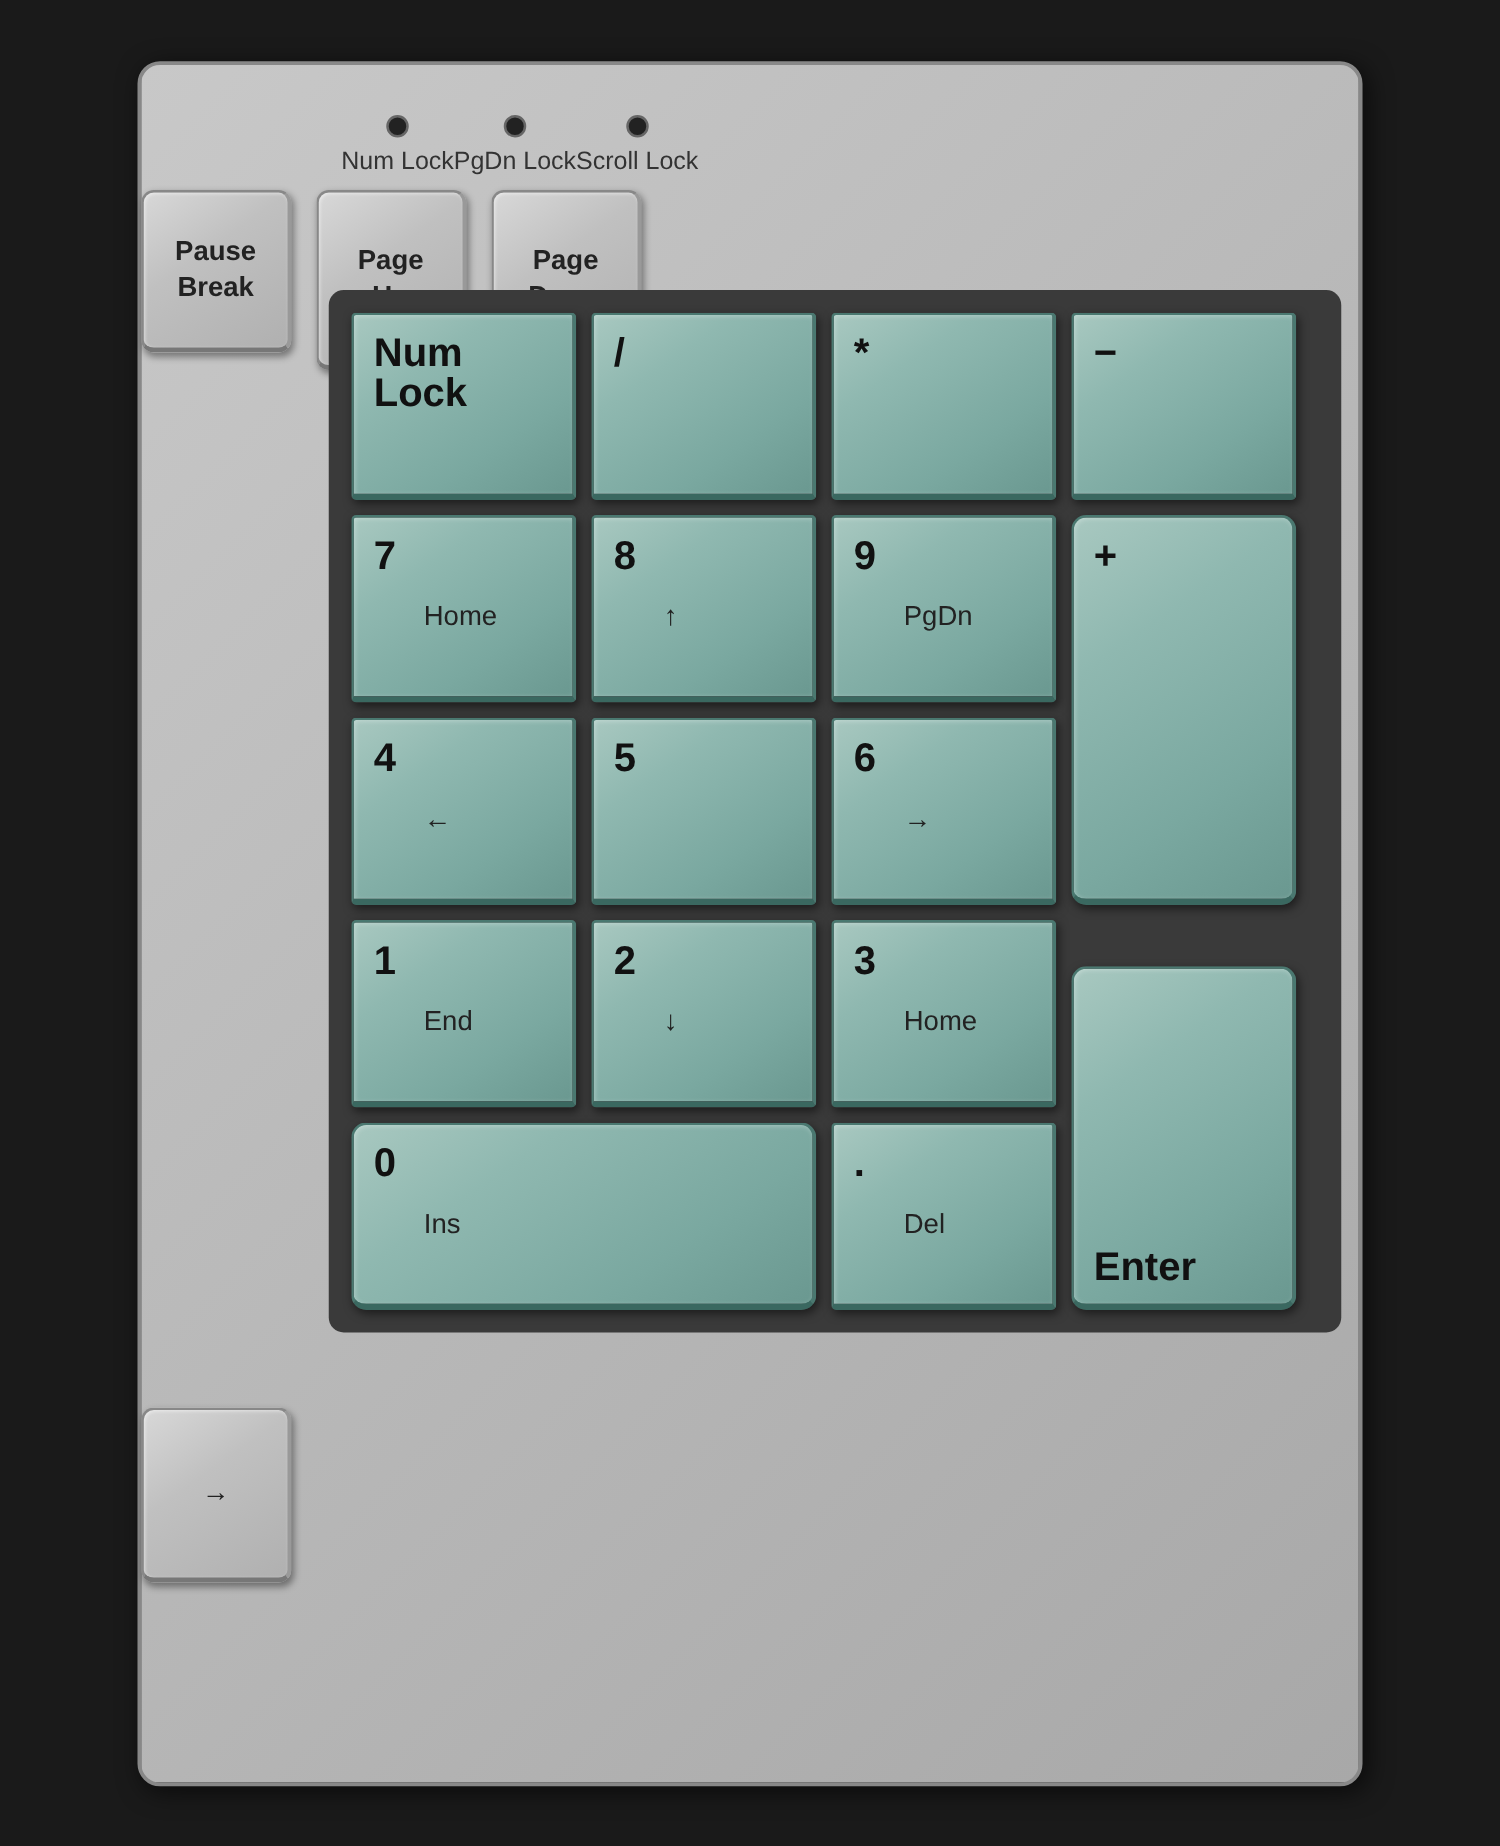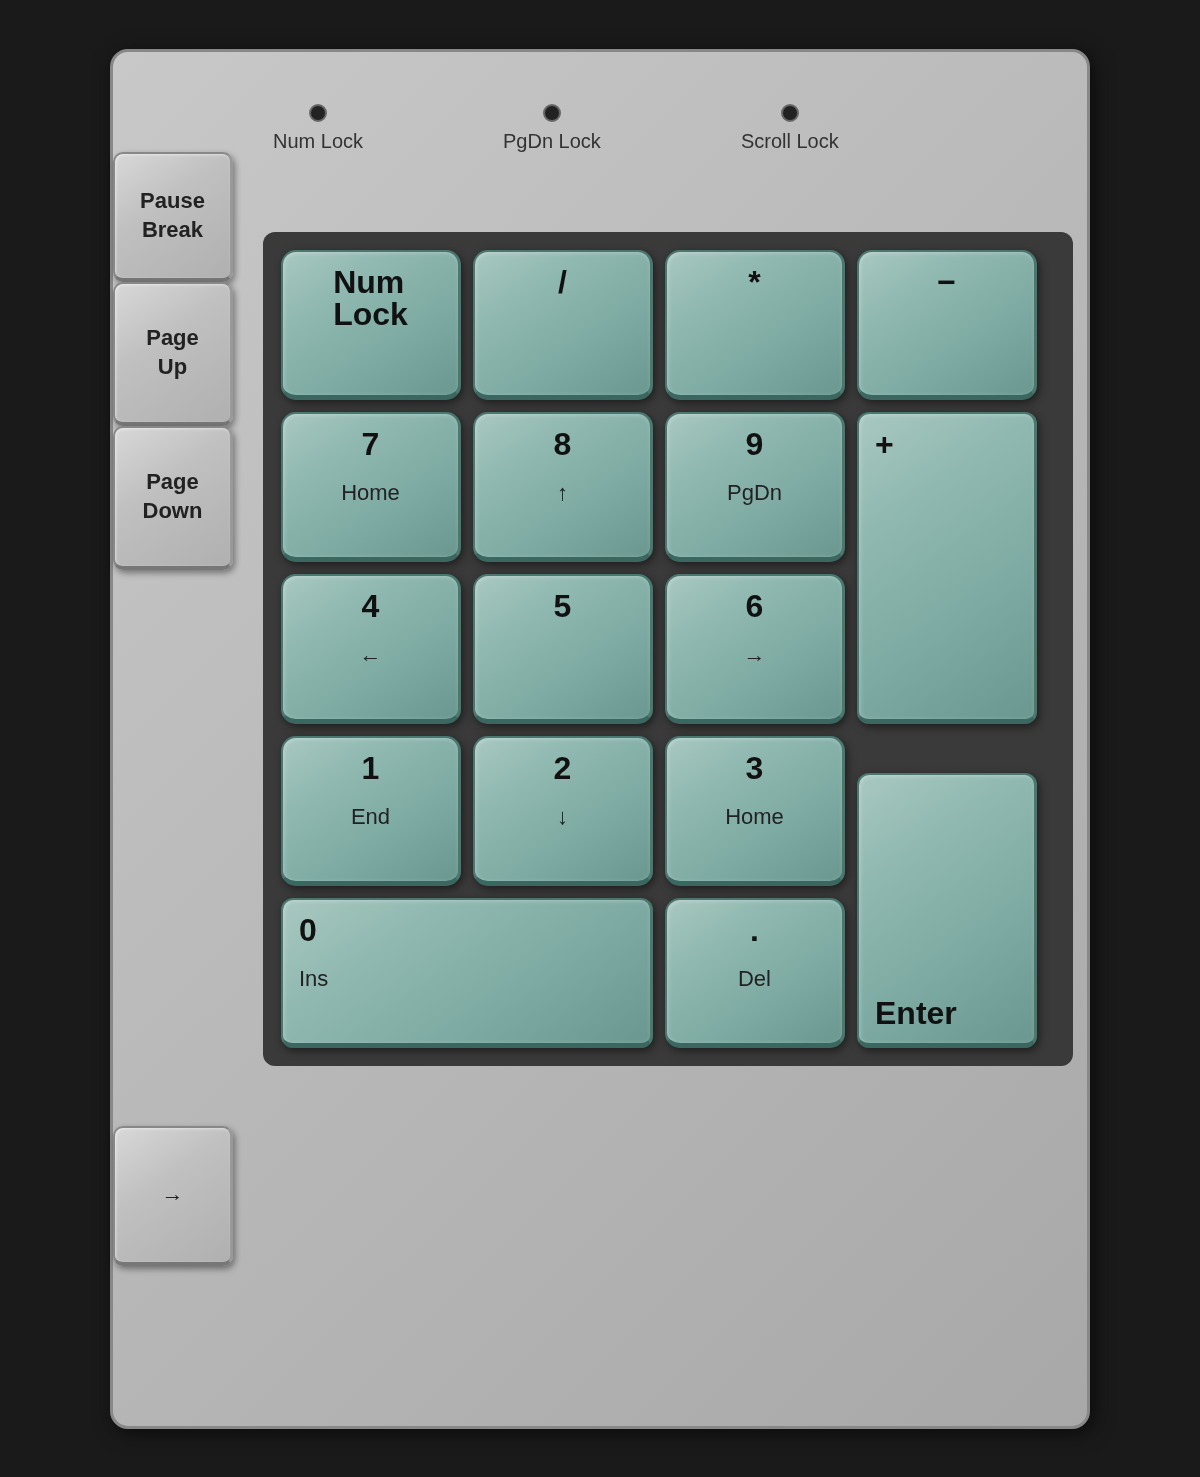--- a/index.html
+++ b/index.html
@@ -20,24 +20,23 @@
       width: 980px;
       height: 1380px;
       position: relative;
       border: 3px solid #888;
       box-shadow: 4px 4px 20px rgba(0,0,0,0.6);
     }
 
     
     .led-area {
       position: absolute;
-      top: 52px;
+      top: 40px;
       left: 160px;
       display: flex;
-      gap: 140px;
     }
 
     .led-group {
       display: flex;
       flex-direction: column;
       align-items: center;
       gap: 8px;
     }
 
     .led-dot {
@@ -53,21 +52,22 @@
       font-size: 20px;
       color: #333;
     }
 
     
     .left-keys {
       position: absolute;
       left: 0px;
       top: 100px;
       display: flex;
-      flex-direction: column;
+      flex-direction: row;
+      gap: 20px;
     }
 
     .side-key {
       background: linear-gradient(145deg, #d8d8d8 0%, #c0c0c0 40%, #b0b0b0 100%);
       border-radius: 10px;
       border: 2px solid #888;
       border-bottom: 4px solid #777;
       border-right: 3px solid #999;
       width: 120px;
       height: 144px;
@@ -123,47 +123,48 @@
 
     .numpad-grid {
       display: grid;
       grid-template-columns: 180px 180px 180px 180px;
       grid-template-rows: 150px 150px 150px 150px 150px;
       gap: 12px;
     }
 
     .numpad-key {
       background: linear-gradient(145deg, #a8c8c0 0%, #8fb8b0 30%, #7aa8a0 70%, #6a9890 100%);
-      border-radius: 15px;
+      border-radius: 4px;
       border: 2px solid #4a7870;
       border-bottom: 5px solid #3a6860;
       border-right: 3px solid #4a7870;
       display: flex;
       flex-direction: column;
-      align-items: center;
+      align-items: flex-start;
       justify-content: flex-start;
       padding: 14px 16px;
       cursor: pointer;
       box-shadow: 2px 3px 8px rgba(0,0,0,0.5), inset 1px 1px 4px rgba(255,255,255,0.3);
       position: relative;
     }
 
     .key-primary {
       font-family: Arial, sans-serif;
       font-size: 32px;
       font-weight: bold;
       color: #111;
       line-height: 1;
     }
 
     .key-secondary {
       font-family: Arial, sans-serif;
       font-size: 22px;
       color: #222;
       margin-top: 20px;
+      margin-left: 40px;
     }
 
     
     .key-plus {
       grid-row: span 2;
       background: linear-gradient(145deg, #a8c8c0 0%, #8fb8b0 30%, #7aa8a0 70%, #6a9890 100%);
       border-radius: 12px;
       border: 2px solid #4a7870;
       border-bottom: 5px solid #3a6860;
       border-right: 3px solid #4a7870;

